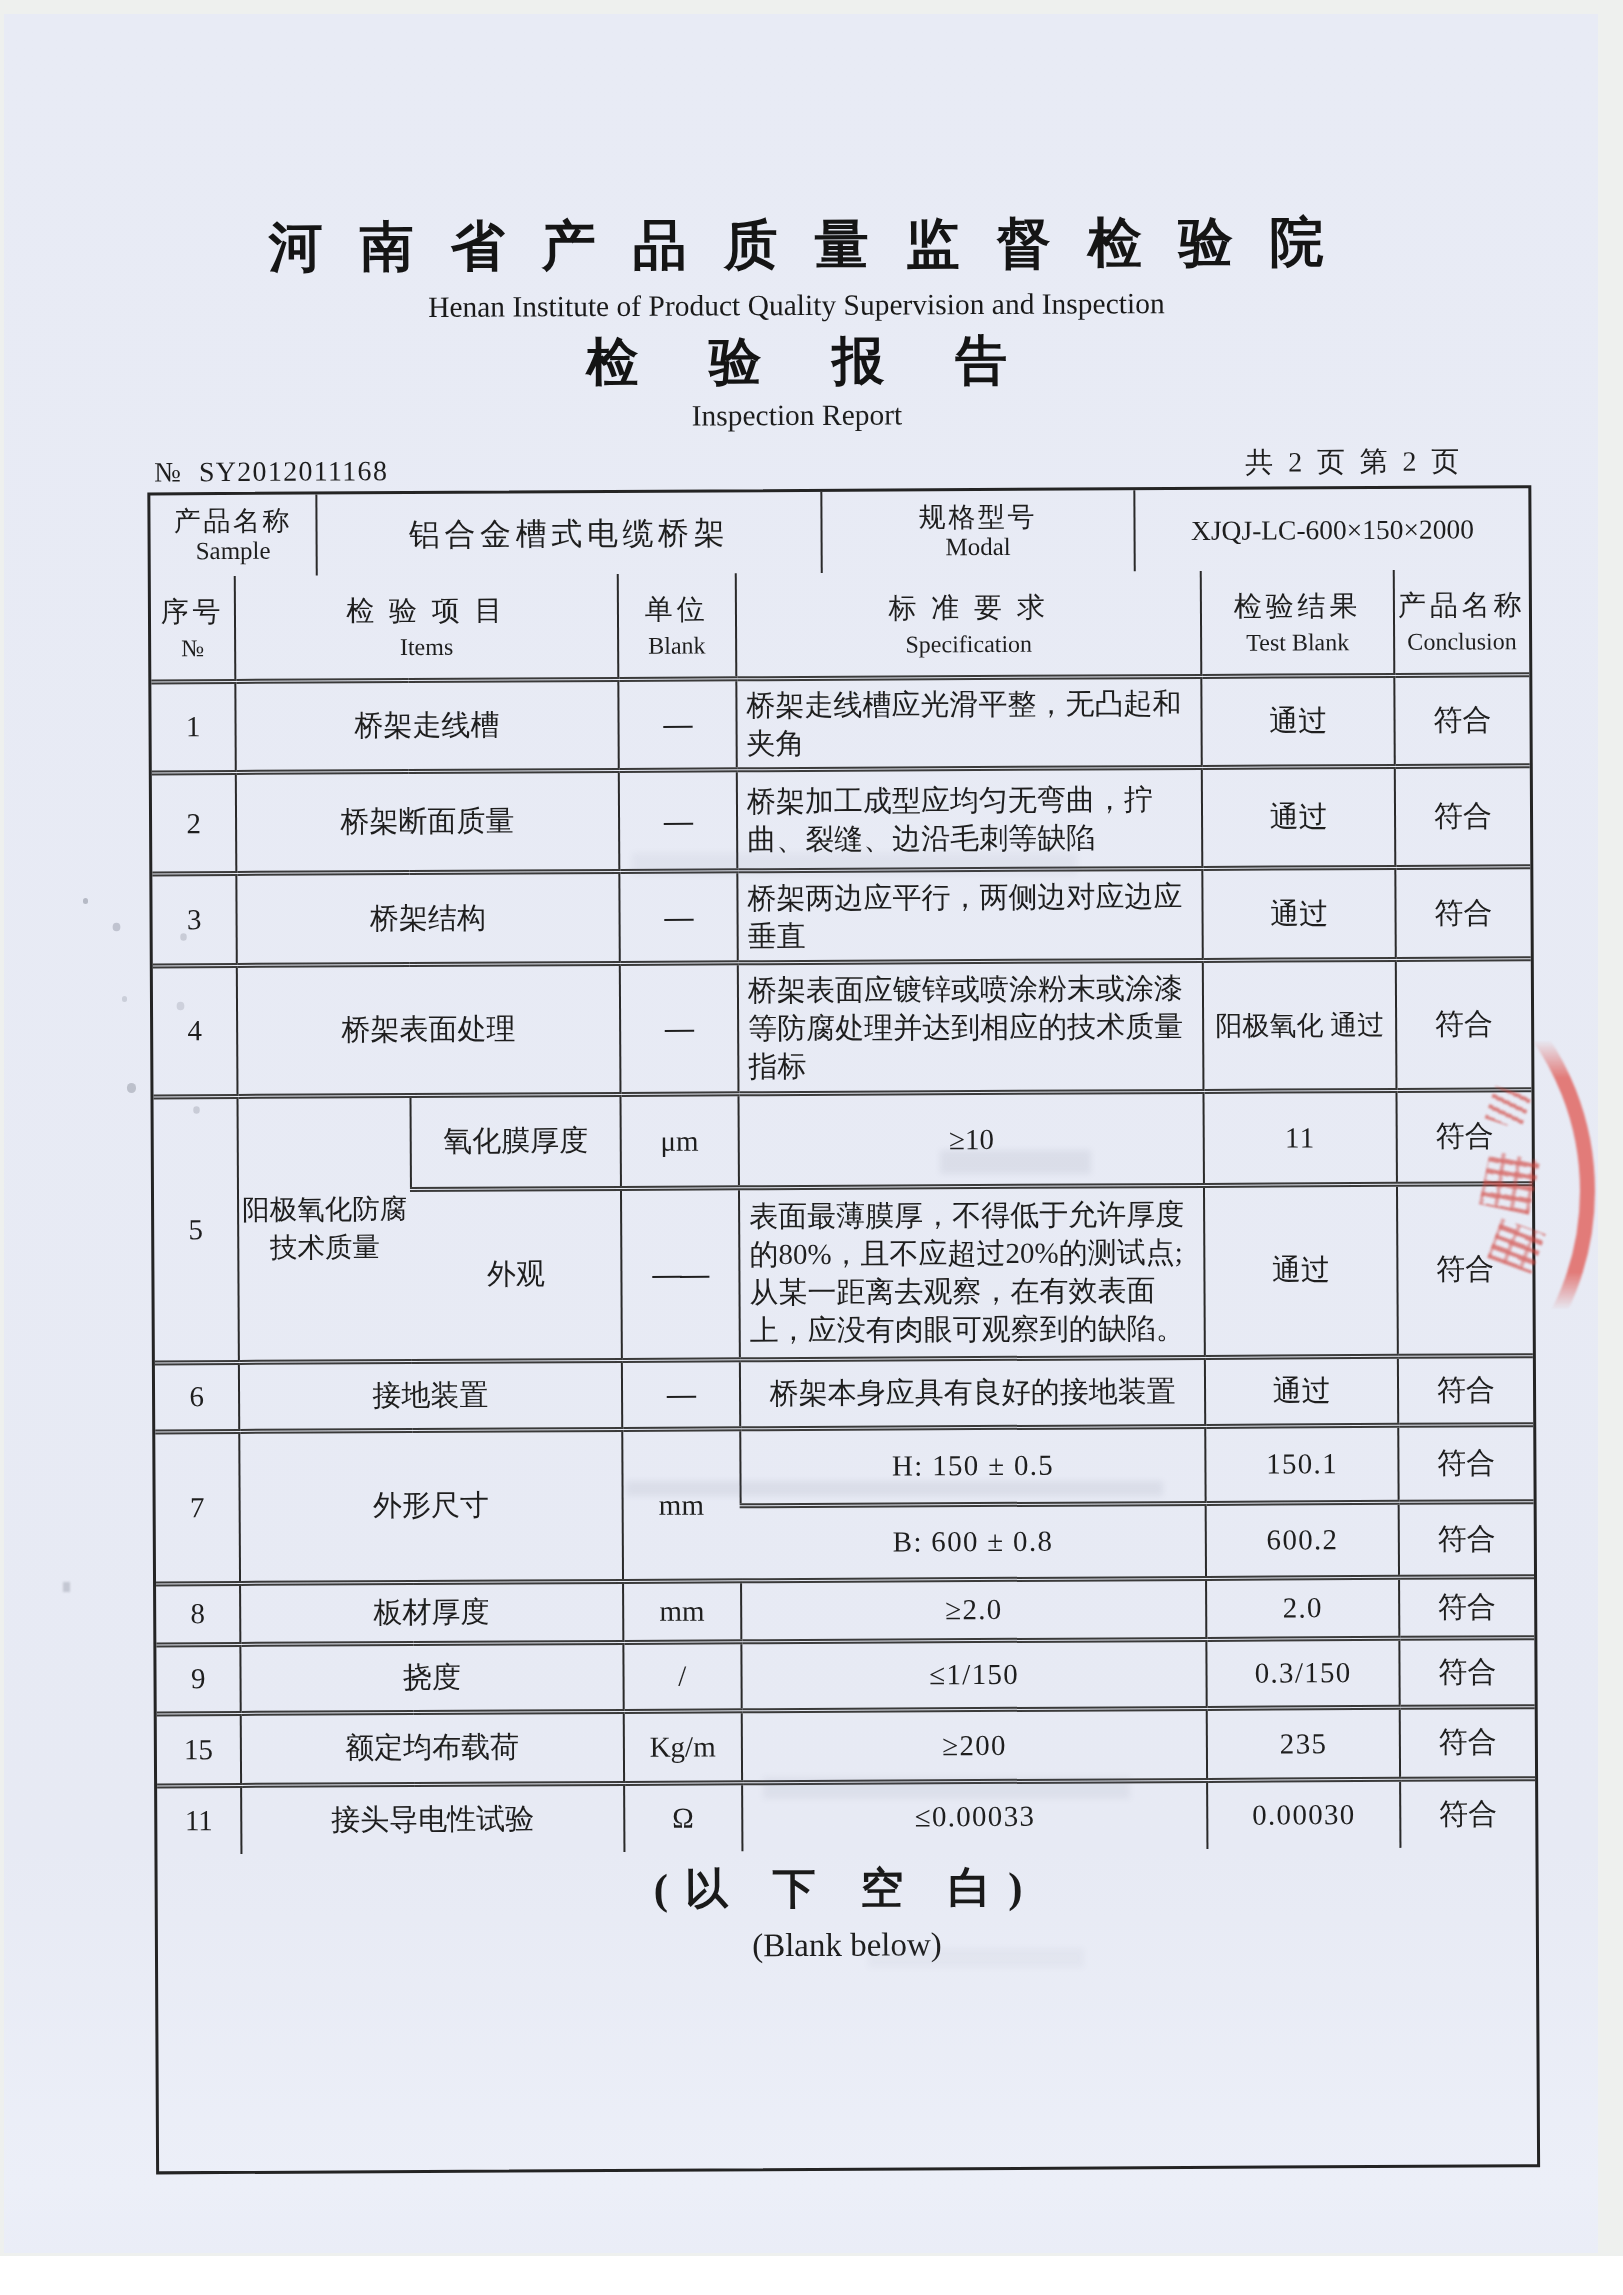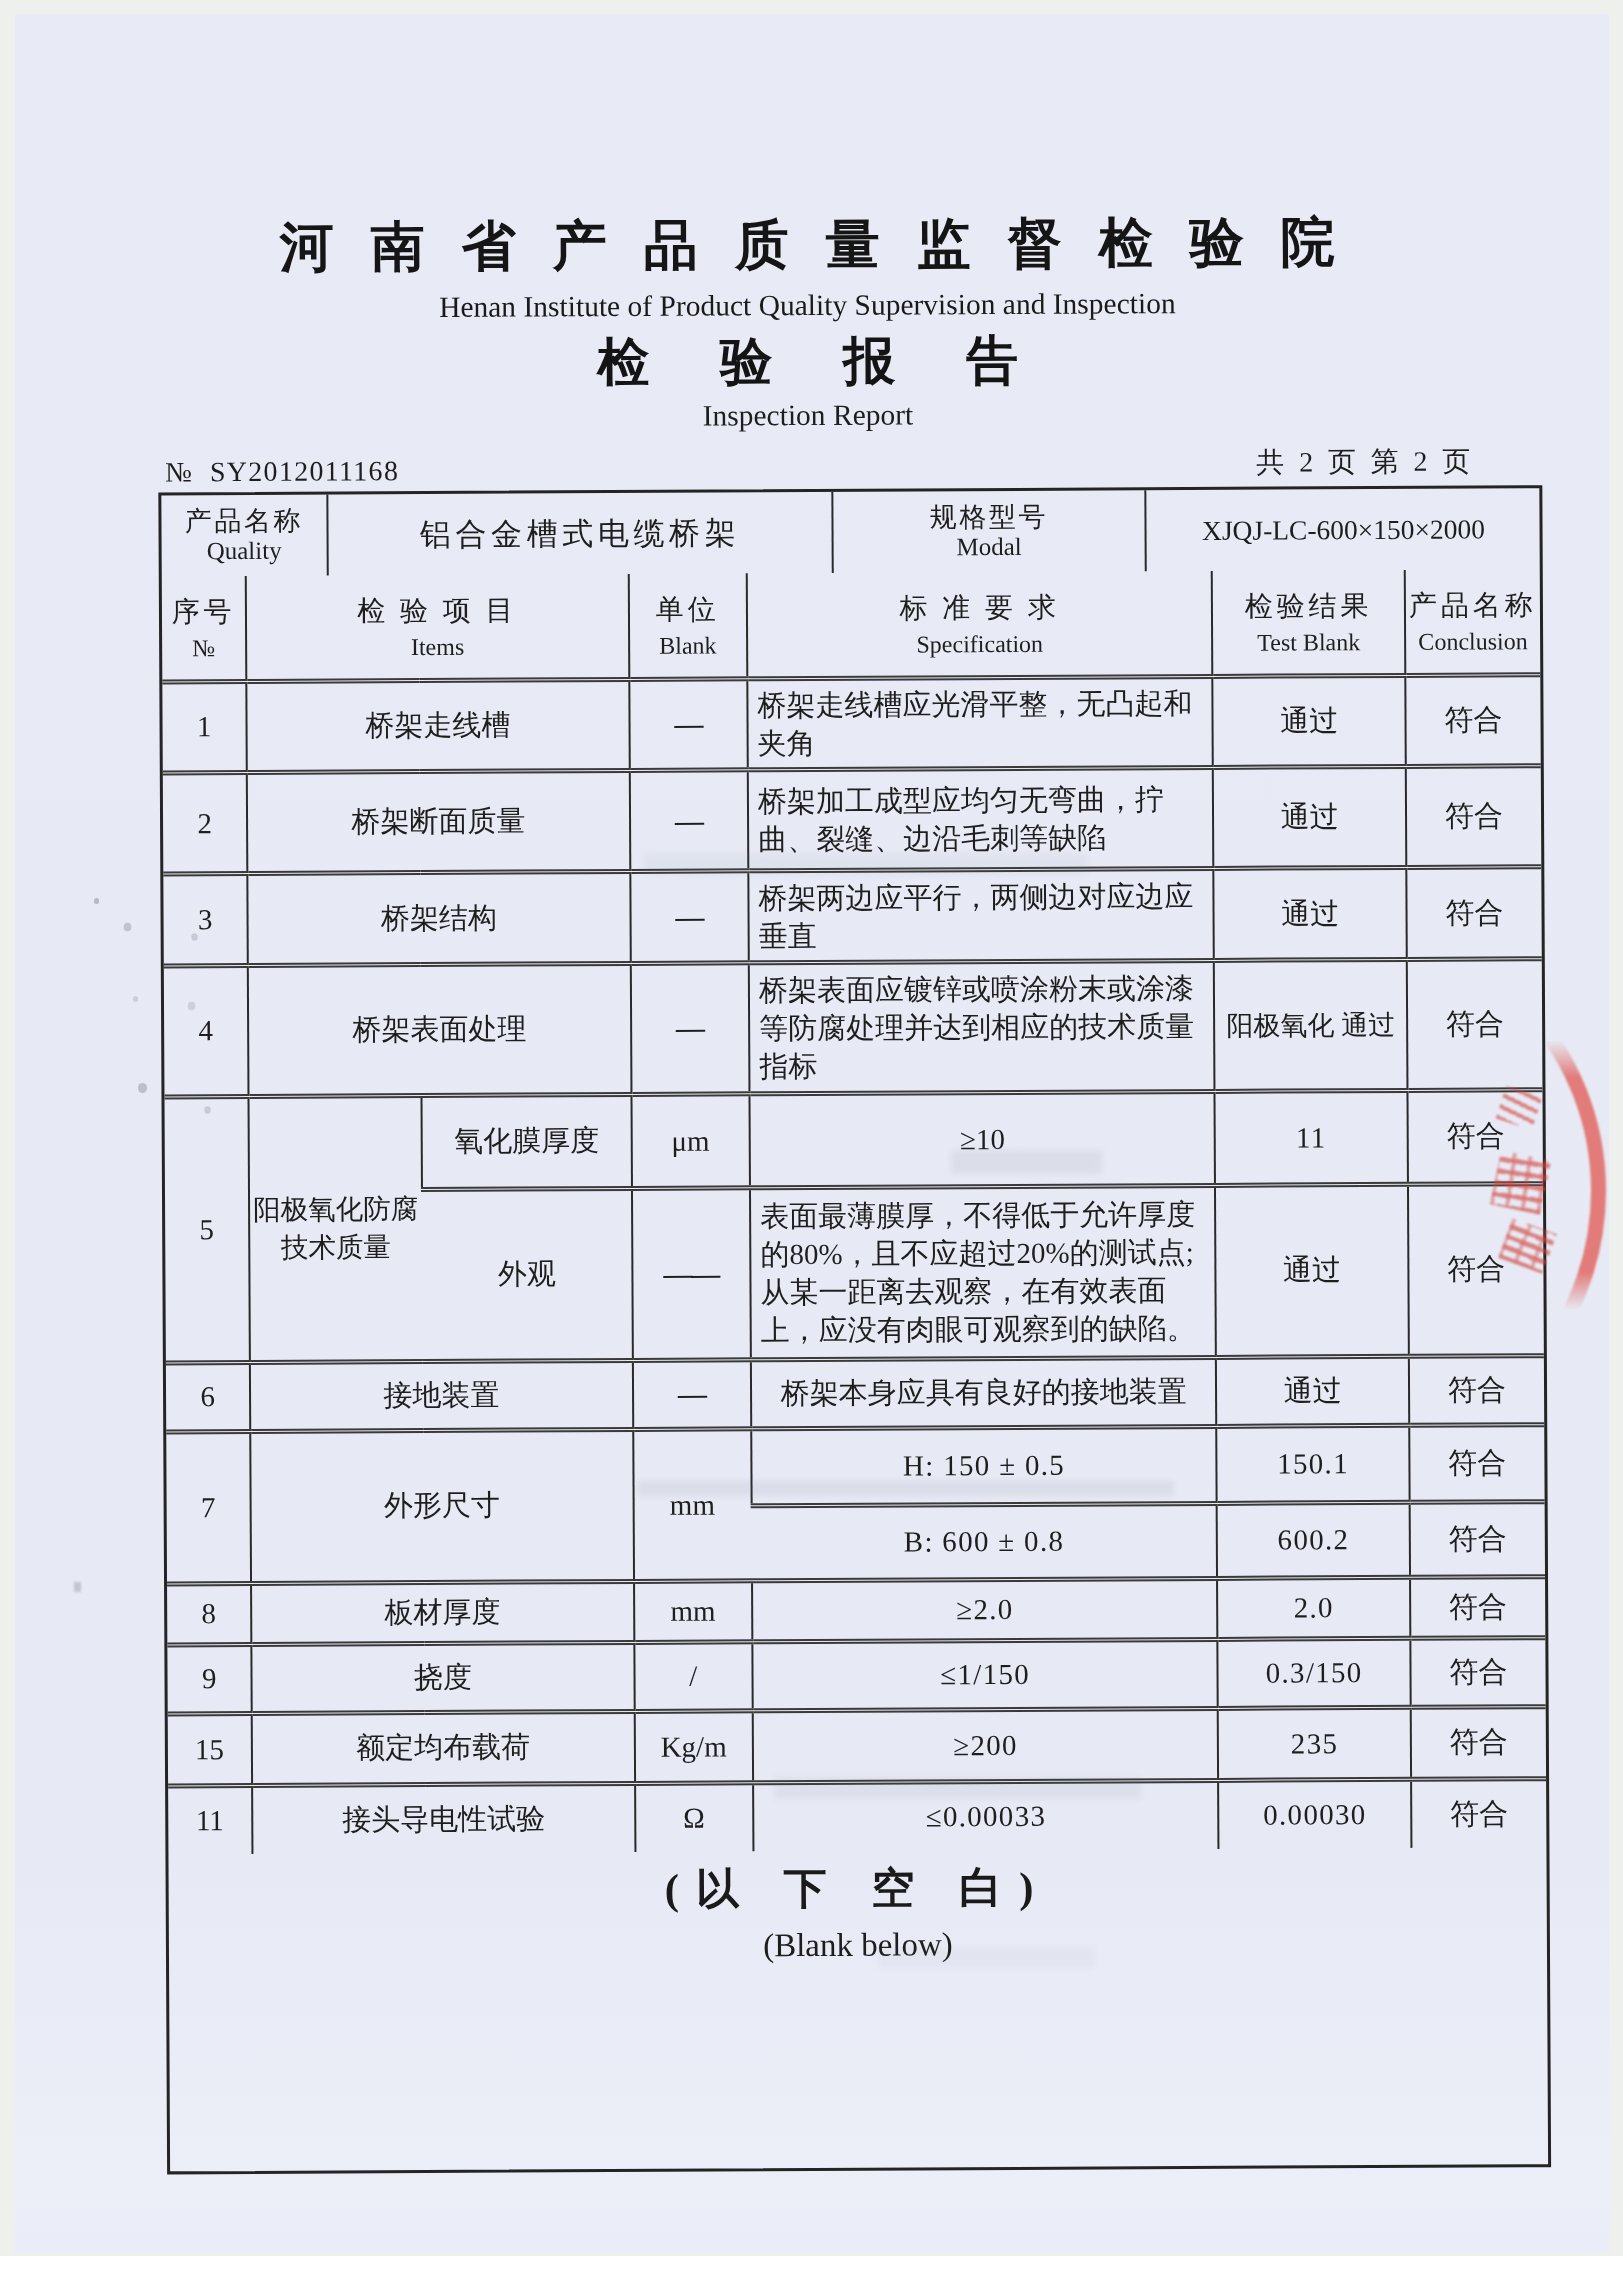--- a/index.html
+++ b/index.html
@@ -4,21 +4,21 @@
 <style>
   html,body{margin:0;padding:0;}
   body{
     width:1624px;height:2295px;position:relative;overflow:hidden;
     background:#ffffff;
     font-family:"Liberation Serif","DejaVu Serif",serif;
     color:#1e1e1e;
   }
   .scan-bed{position:absolute;left:0;top:0;width:1624px;height:2256px;background:#eef0ee;}
   .paper{
-    position:absolute;left:15px;top:14.4px;width:1594px;height:2239px;
+    position:absolute;left:4px;top:14.4px;width:1594px;height:2239px;
     background:linear-gradient(180deg,#e8ebf5 0%,#e7eaf4 82%,#ecEFf8 97%,#eaedf7 100%);
     background-color:#e8ebf5;
   }
   .doc{position:absolute;left:0;top:0;width:100%;height:100%;transform:rotate(-0.3deg);transform-origin:50% 1178px;}
 
   
   .org-cn{
     position:absolute;top:195px;left:0;width:100%;text-align:center;
     font-size:54px;font-weight:700;letter-spacing:37px;text-indent:37px;
     color:#151515;white-space:nowrap;
@@ -132,21 +132,21 @@
         <colgroup>
             <col style="width:166px">
             <col style="width:505px">
             <col style="width:313px">
             <col style="width:395px">
           </colgroup>
         <tbody>
             <tr>
           <td class="lbl2">
             <span class="cn">产品名称</span>
-            <span class="en">Quality</span>
+            <span class="en">Sample</span>
           </td>
           <td class="sample-value">铝合金槽式电缆桥架</td>
           <td class="lbl2">
             <span class="cn">规格型号</span>
             <span class="en">Modal</span>
           </td>
           <td class="model-value">XJQJ-LC-600×150×2000</td>
         </tr>
       </tbody>
         </table>

